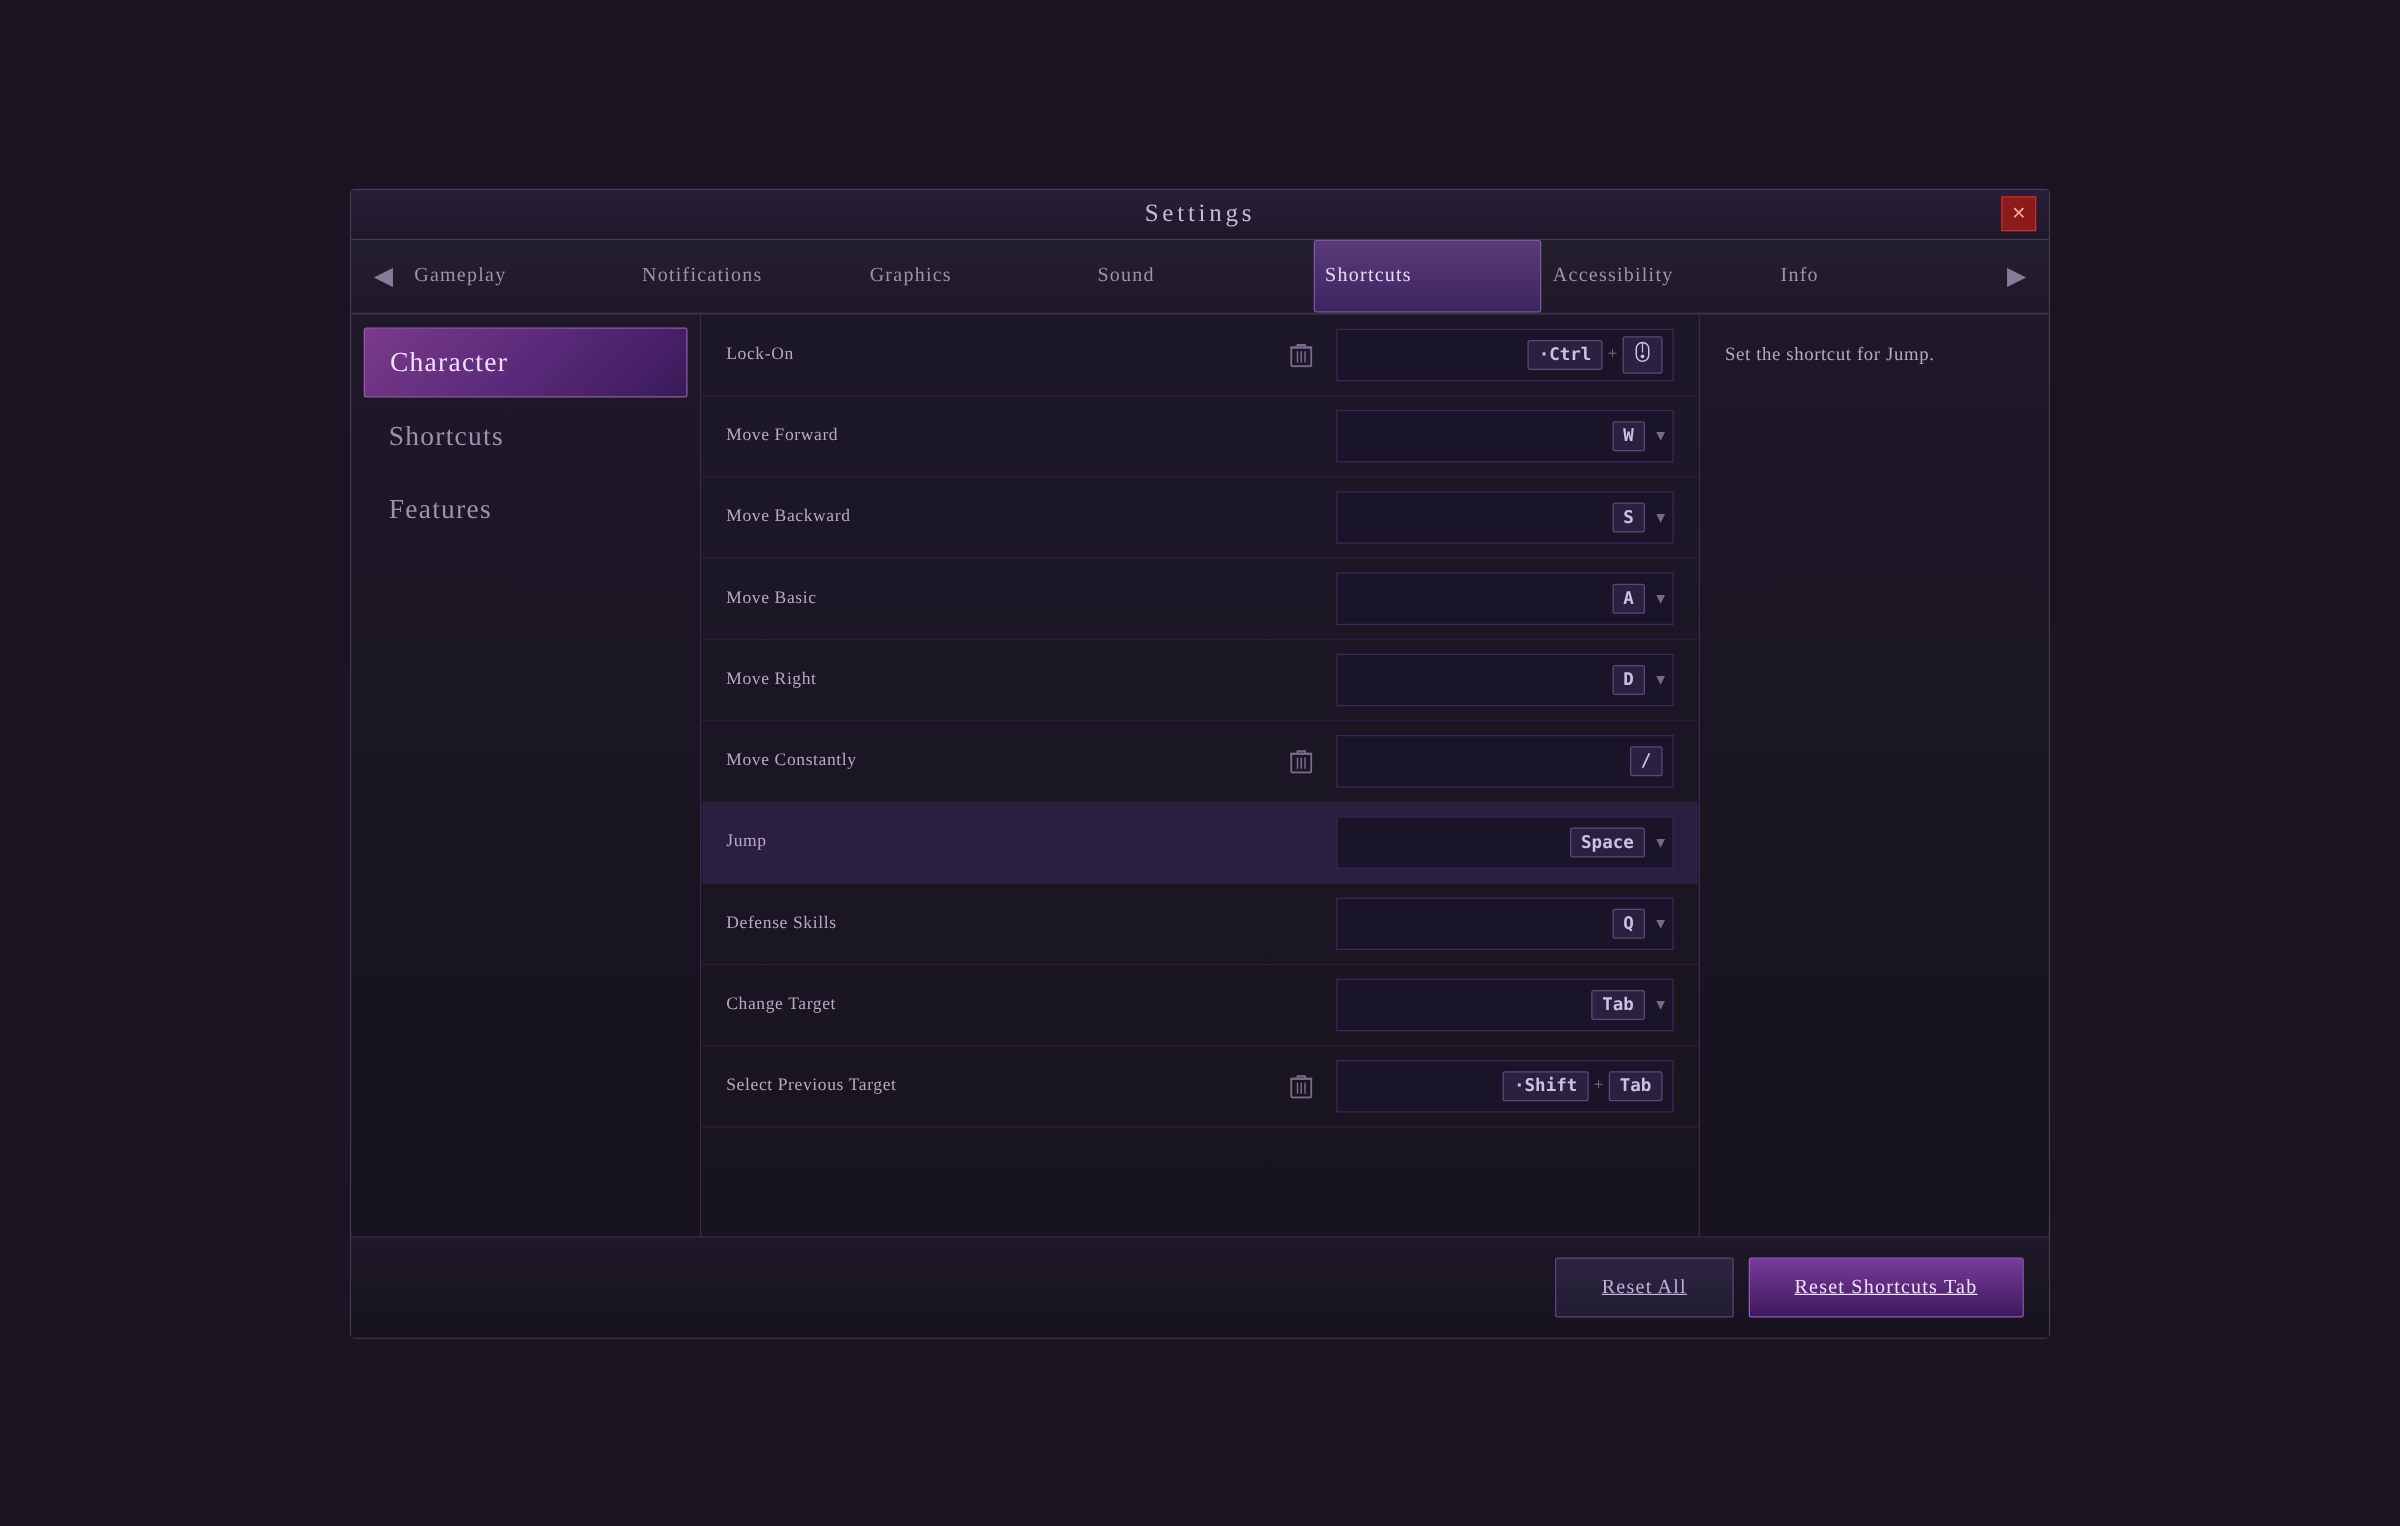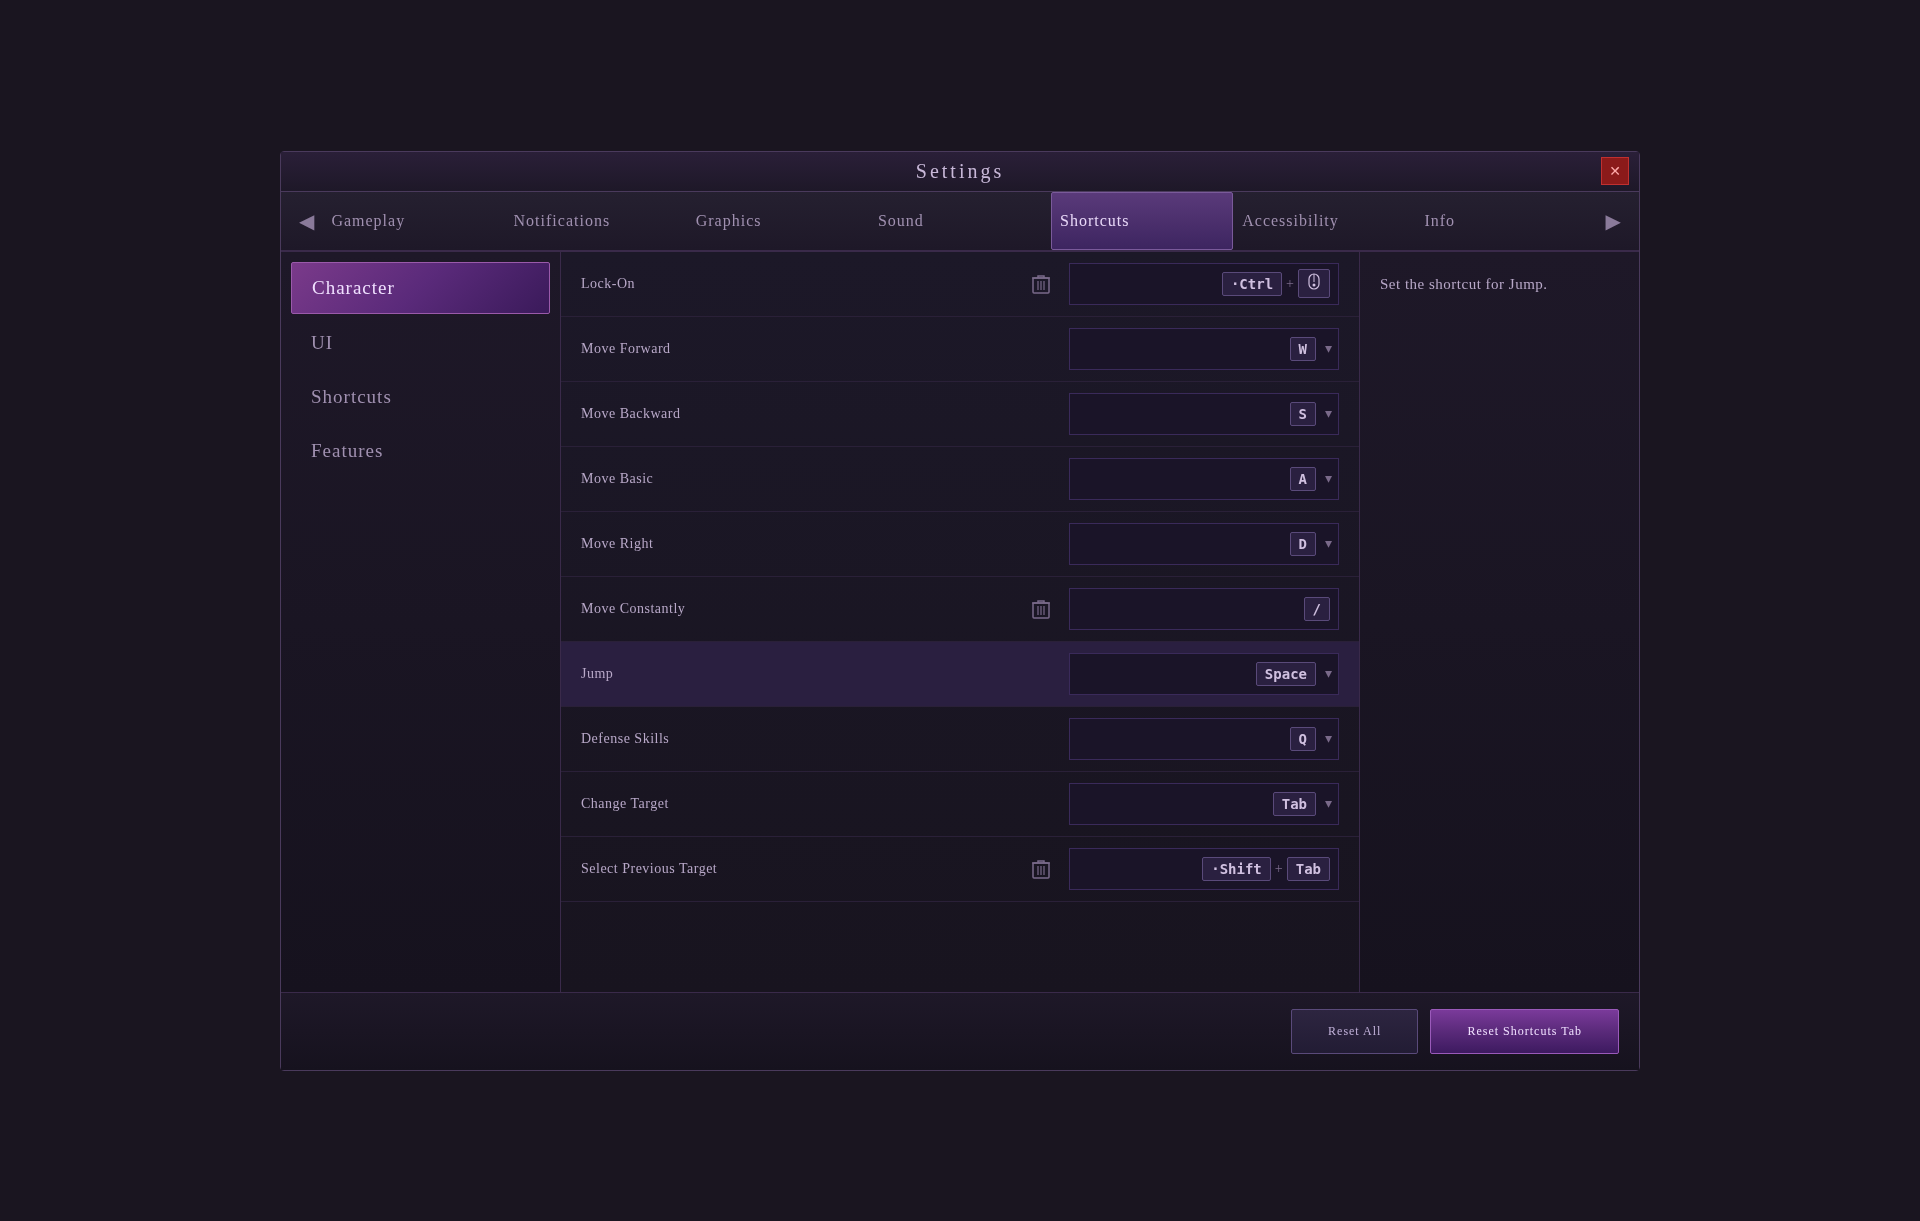--- a/index.html
+++ b/index.html
@@ -111,21 +111,21 @@
       border-right: 1px solid #3a2a4a;
       padding: 10px;
       display: flex;
       flex-direction: column;
       gap: 4px;
     }
 
     .sidebar-item {
       padding: 14px 20px;
       color: #a090b0;
-      font-size: 19px;
+      font-size: 22px;
       cursor: pointer;
       border-radius: 2px;
       letter-spacing: 1px;
     }
 
     .sidebar-item.active {
       background: linear-gradient(135deg, #7a3a8a 0%, #5a2a7a 50%, #3a1a5a 100%);
       color: #f0e0ff;
       border: 1px solid #9a5aaa;
     }
@@ -237,25 +237,26 @@
       align-items: center;
       justify-content: flex-end;
       gap: 12px;
       padding: 16px 20px;
       background: linear-gradient(180deg, #1e1828 0%, #16121e 100%);
       border-top: 1px solid #3a2a4a;
     }
 
     .footer-btn {
       padding: 14px 36px;
-      font-size: 12px;
+      font-size: 16px;
       cursor: pointer;
       letter-spacing: 1px;
       border-radius: 2px;
       font-family: 'Georgia', serif;
+      text-decoration: underline;
     }
 
     .footer-btn.secondary {
       background: linear-gradient(180deg, #2d2540 0%, #221c34 100%);
       border: 1px solid #5a4a7a;
       color: #c0b0d8;
     }
 
     .footer-btn.primary {
       background: linear-gradient(180deg, #7a3a9a 0%, #5a2a7a 50%, #3d1a60 100%);
@@ -297,23 +298,20 @@
       <span>Info</span>
     </div>
     <span class="tab-arrow">▶</span>
   </div>
 
   <div class="content-area">
 
     <div class="sidebar">
       <div class="sidebar-item active">
         <span>Character</span>
-      </div>
-      <div class="sidebar-item">
-        <span>UI</span>
       </div>
       <div class="sidebar-item">
         <span>Shortcuts</span>
       </div>
       <div class="sidebar-item">
         <span>Features</span>
       </div>
     </div>
 
     <div class="main-panel" id="shortcut-rows">

